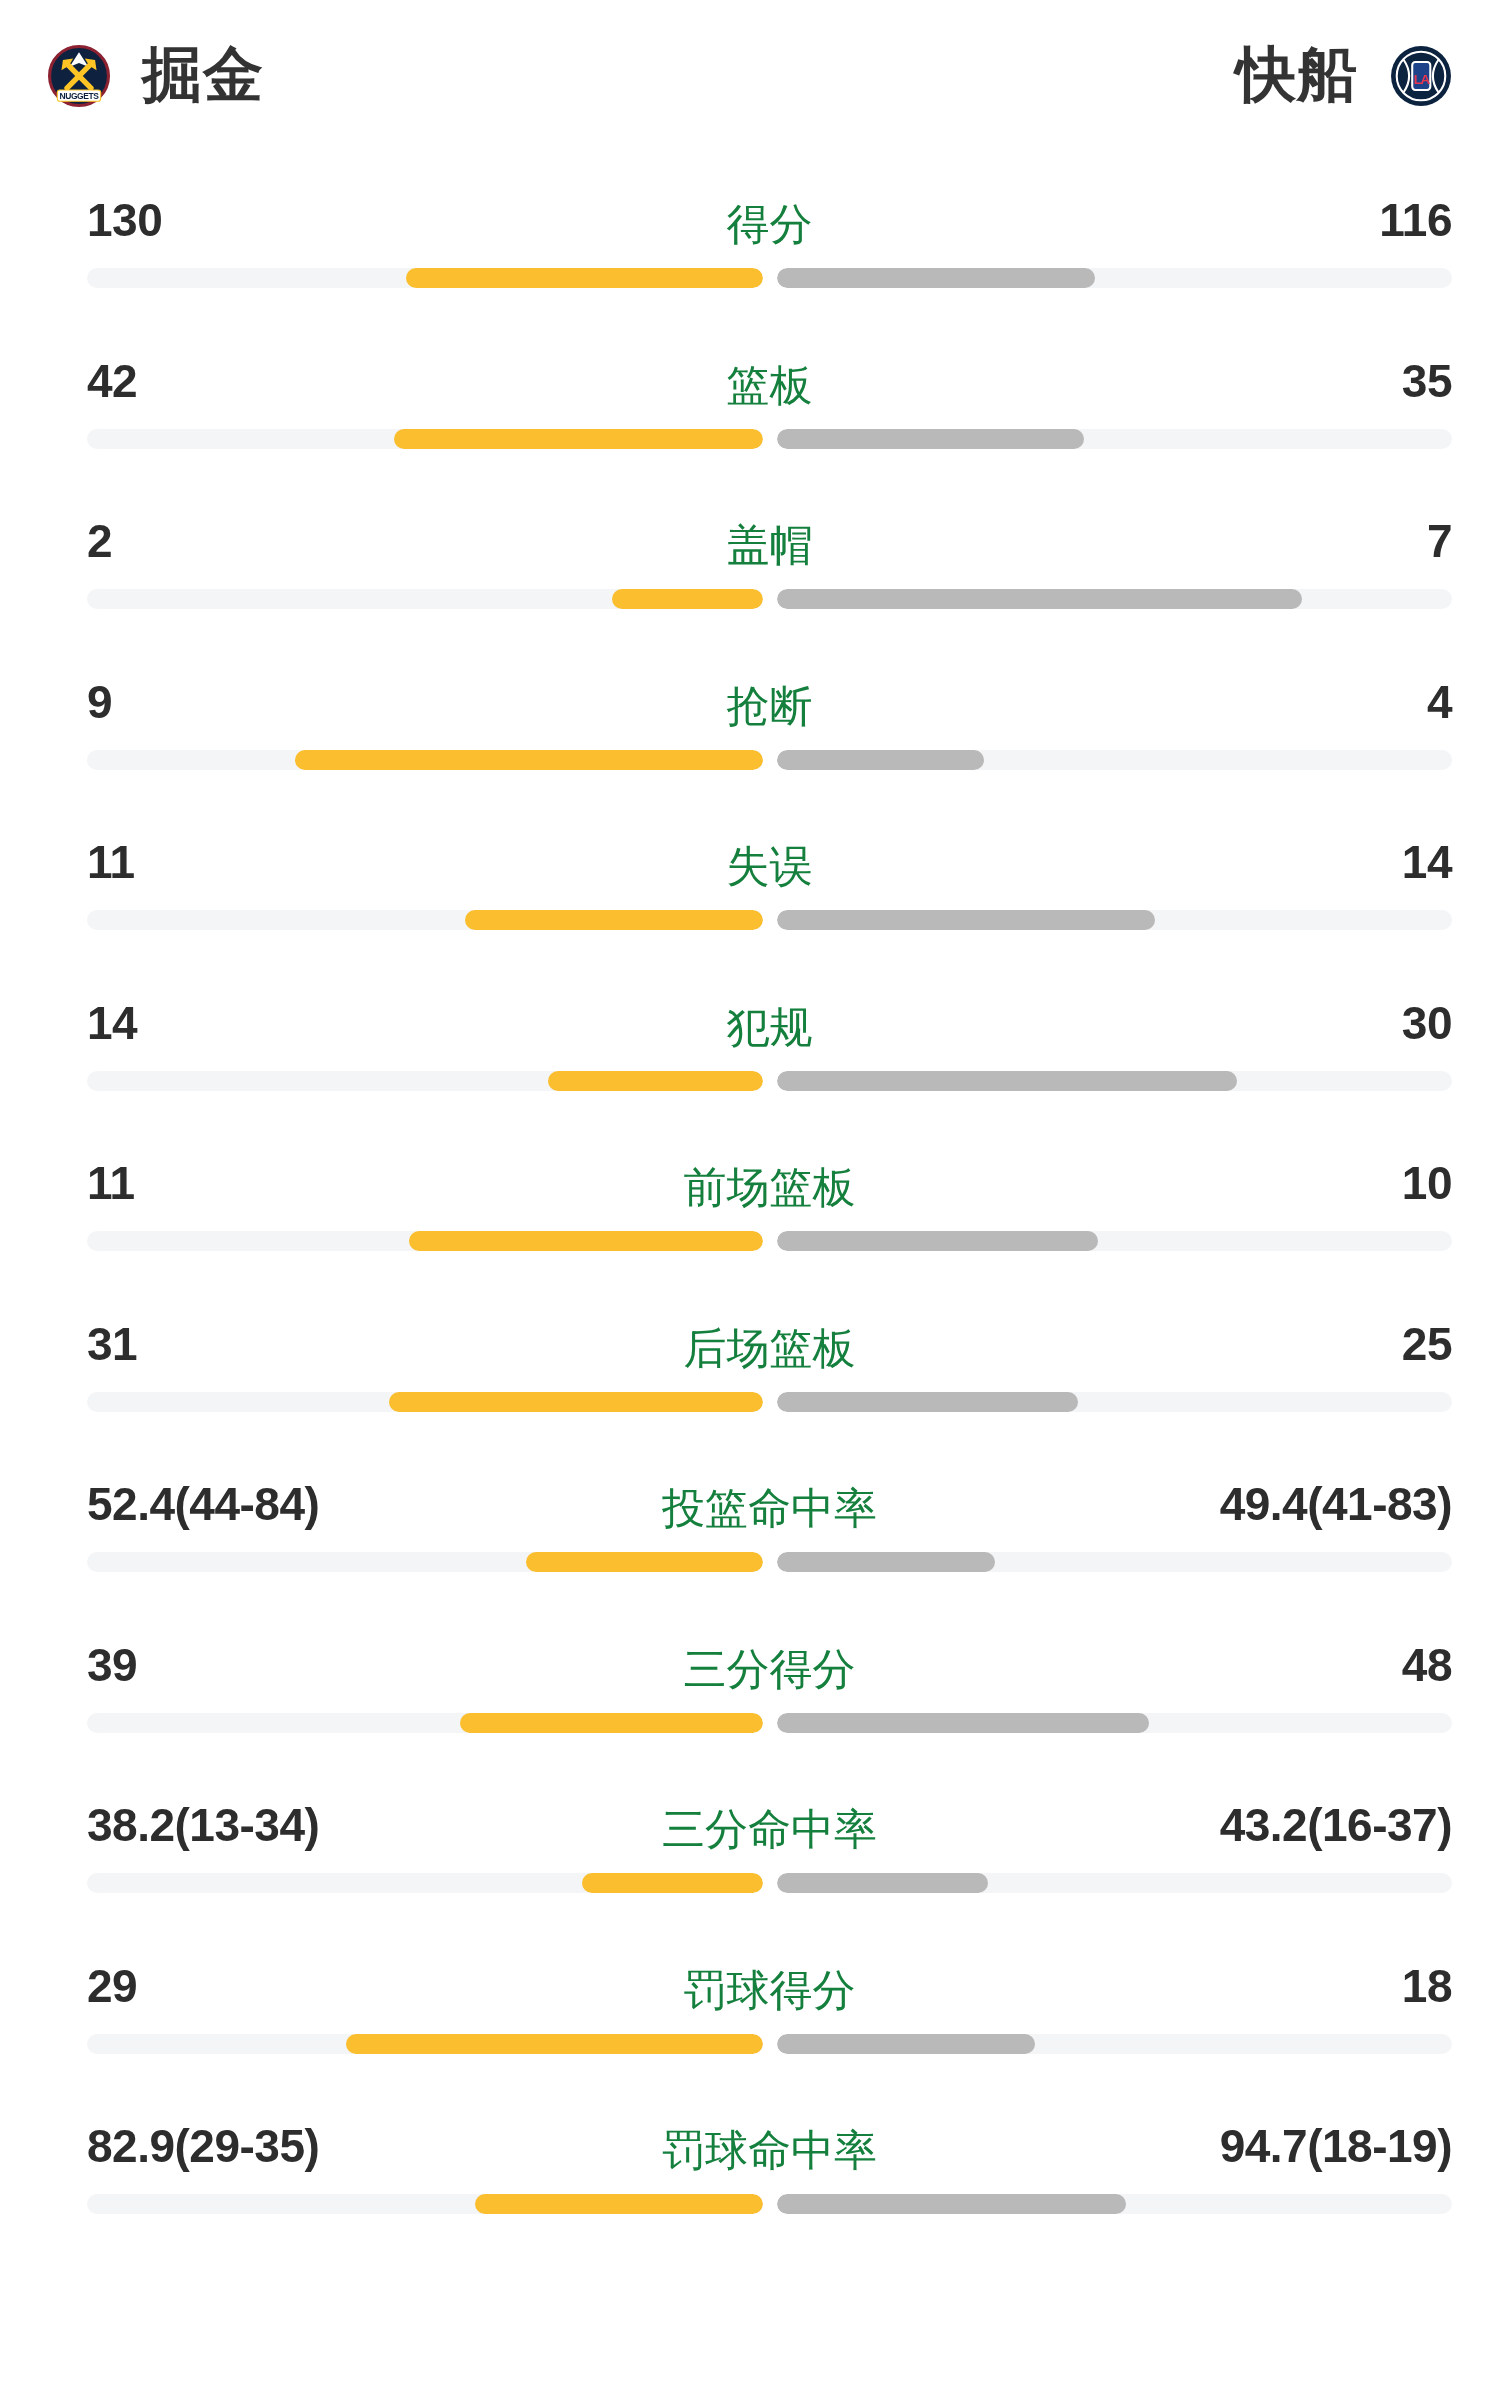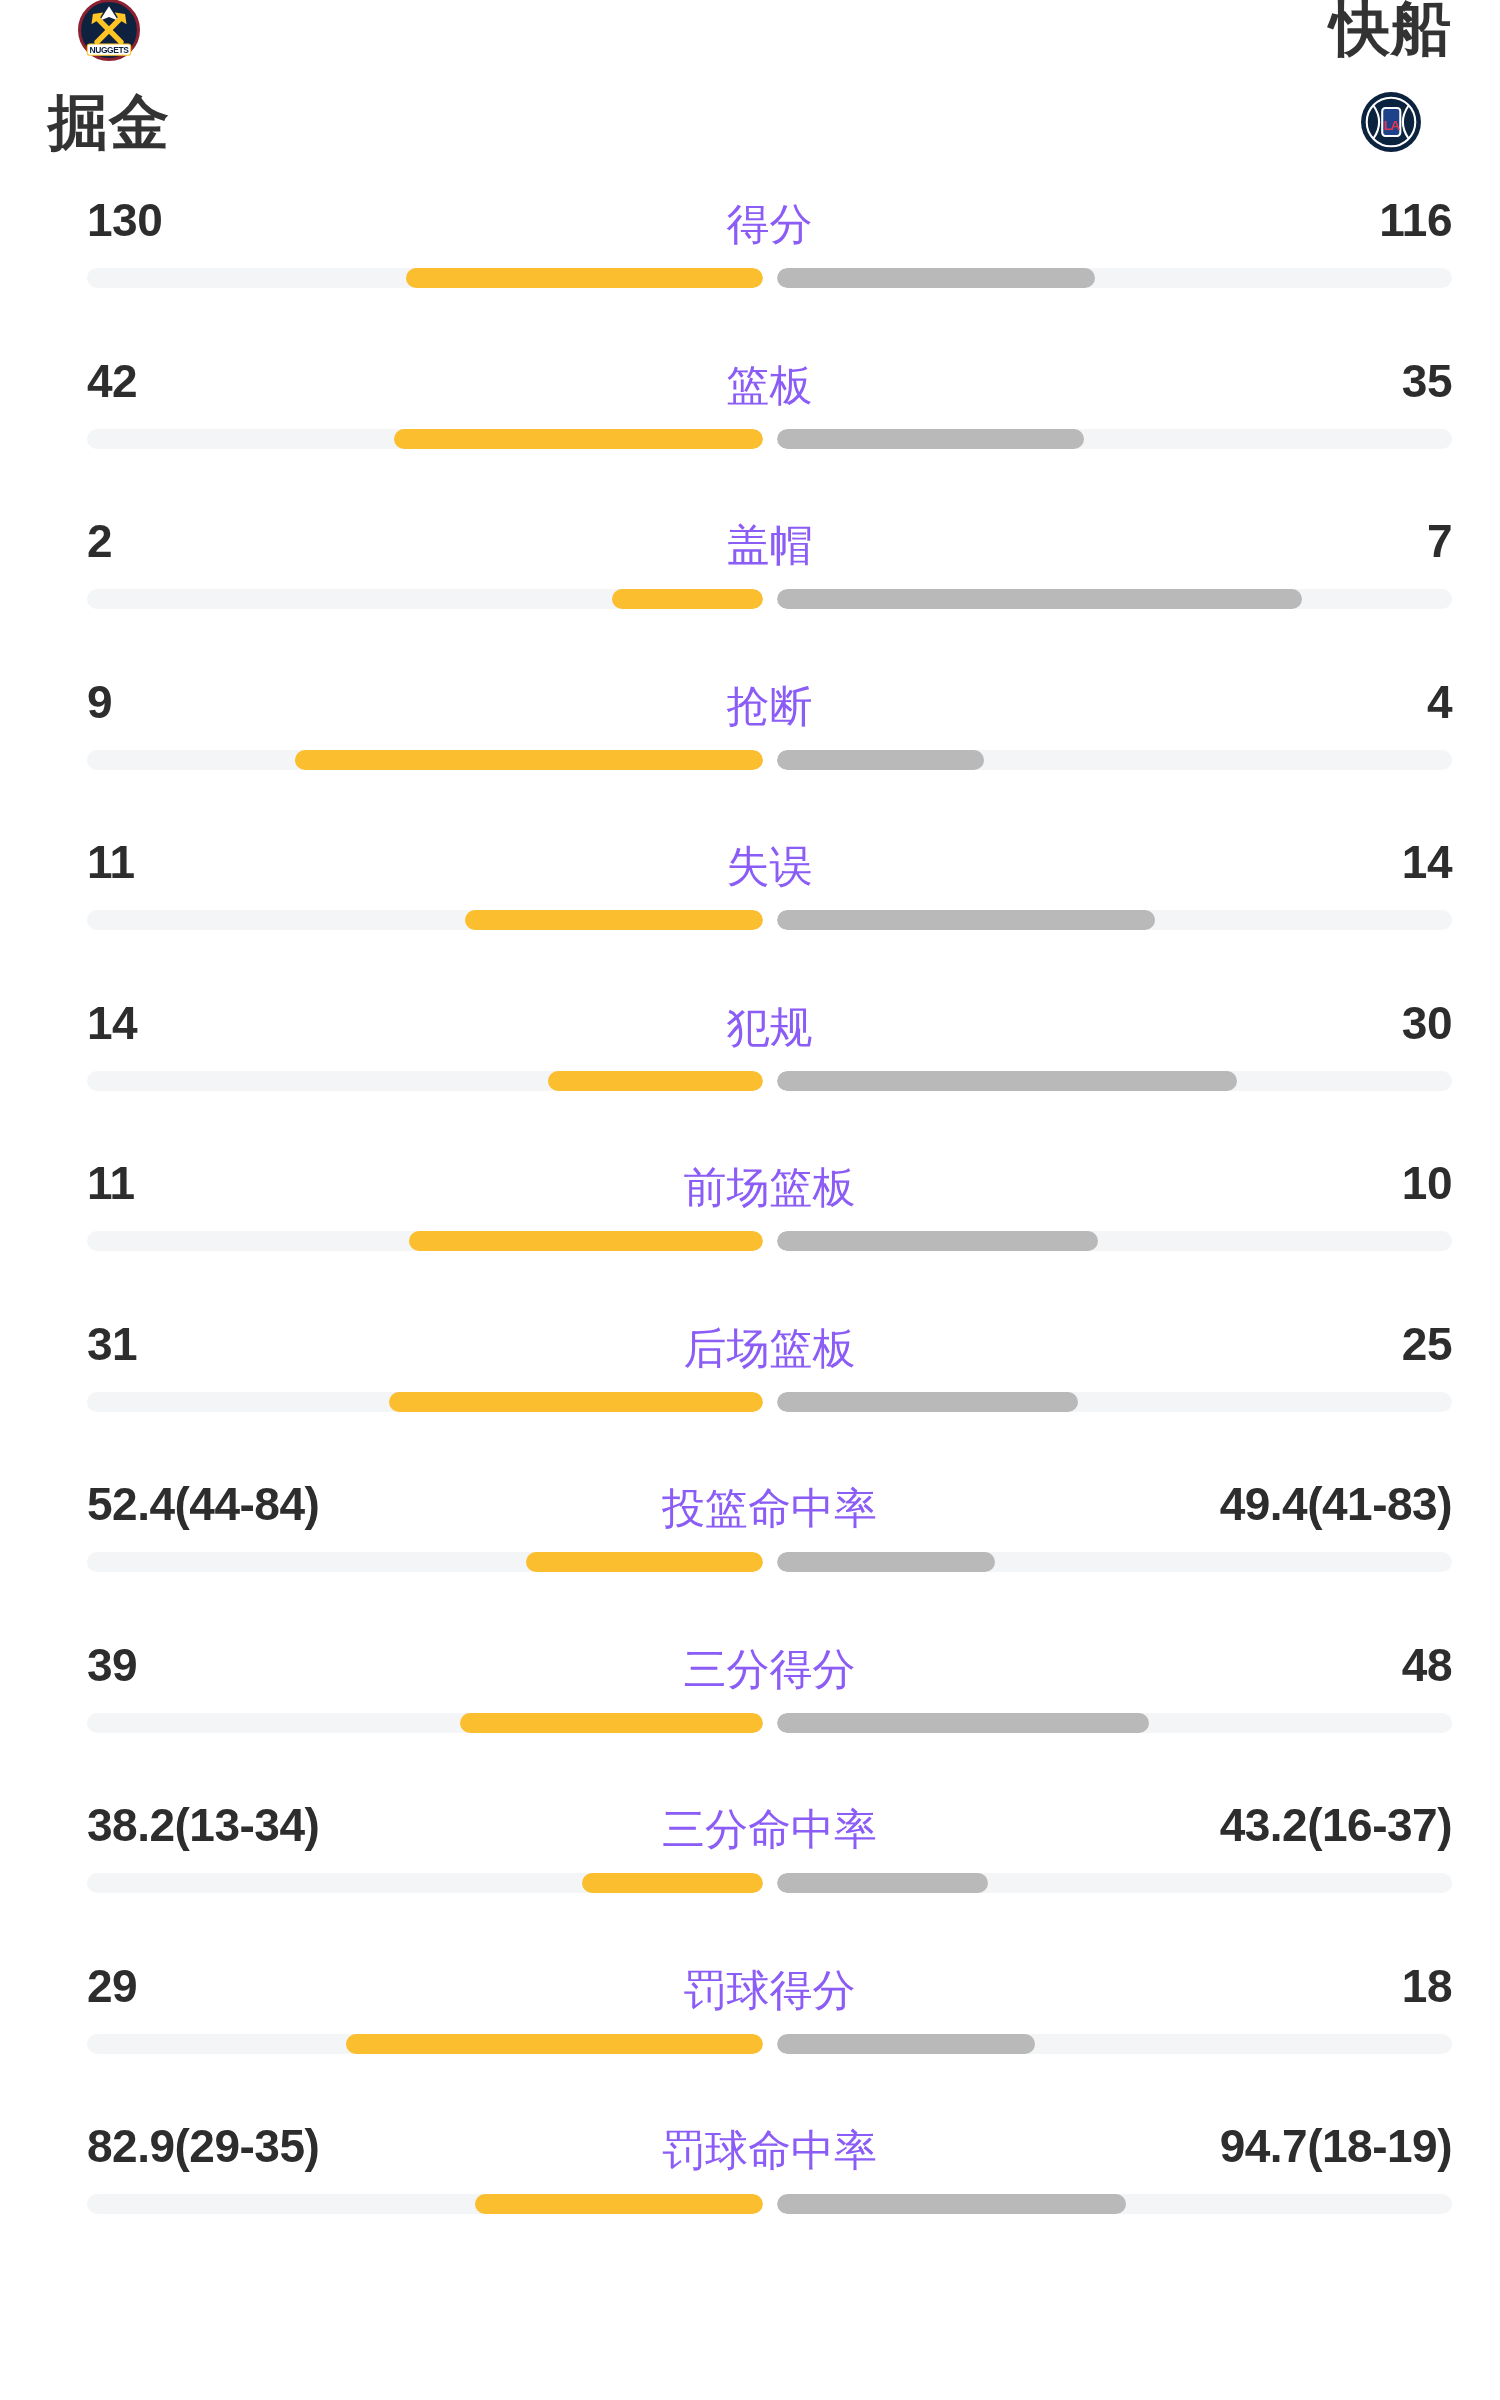--- a/index.html
+++ b/index.html
@@ -13,41 +13,41 @@
     font-family:"Liberation Sans","DejaVu Sans",sans-serif;
   }
   
   .header{
     margin-top:44px;
     height:64px;
     display:flex;
     align-items:center;
     justify-content:space-between;
   }
-  .team{display:flex;align-items:center;gap:32px;flex-direction:column;}
+  .team{display:flex;align-items:flex-start;gap:32px;}
   .team-name{
     font-size:60px;font-weight:700;color:#333333;line-height:1;
     letter-spacing:1px;
   }
   .logo{width:62px;height:62px;display:block;}
   
   .stats{margin-top:72px;}
   .stat-row{position:relative;height:160.5px;margin-left:39px;}
   .nums{
     position:absolute;top:12px;left:0;right:0;height:56px;
   }
   .num{
     font-size:46px;font-weight:700;color:#2d2d2d;line-height:56px;
     letter-spacing:-0.5px;
   }
   .num.home{position:absolute;left:0;top:0;}
   .num.away{position:absolute;right:0;top:0;}
   .stat-label{
     position:absolute;left:50%;top:4px;transform:translateX(-50%);
-    font-size:43px;font-weight:500;color:#8b5cf6;line-height:56px;
+    font-size:43px;font-weight:500;color:#15803d;line-height:56px;
     white-space:nowrap;
   }
   .bars{
     position:absolute;top:88px;left:0;right:0;height:20px;
     display:flex;gap:14px;
   }
   .half{
     flex:1;height:20px;border-radius:10px;
     background:var(--c-track,#f4f5f7);
     position:relative;overflow:hidden;

